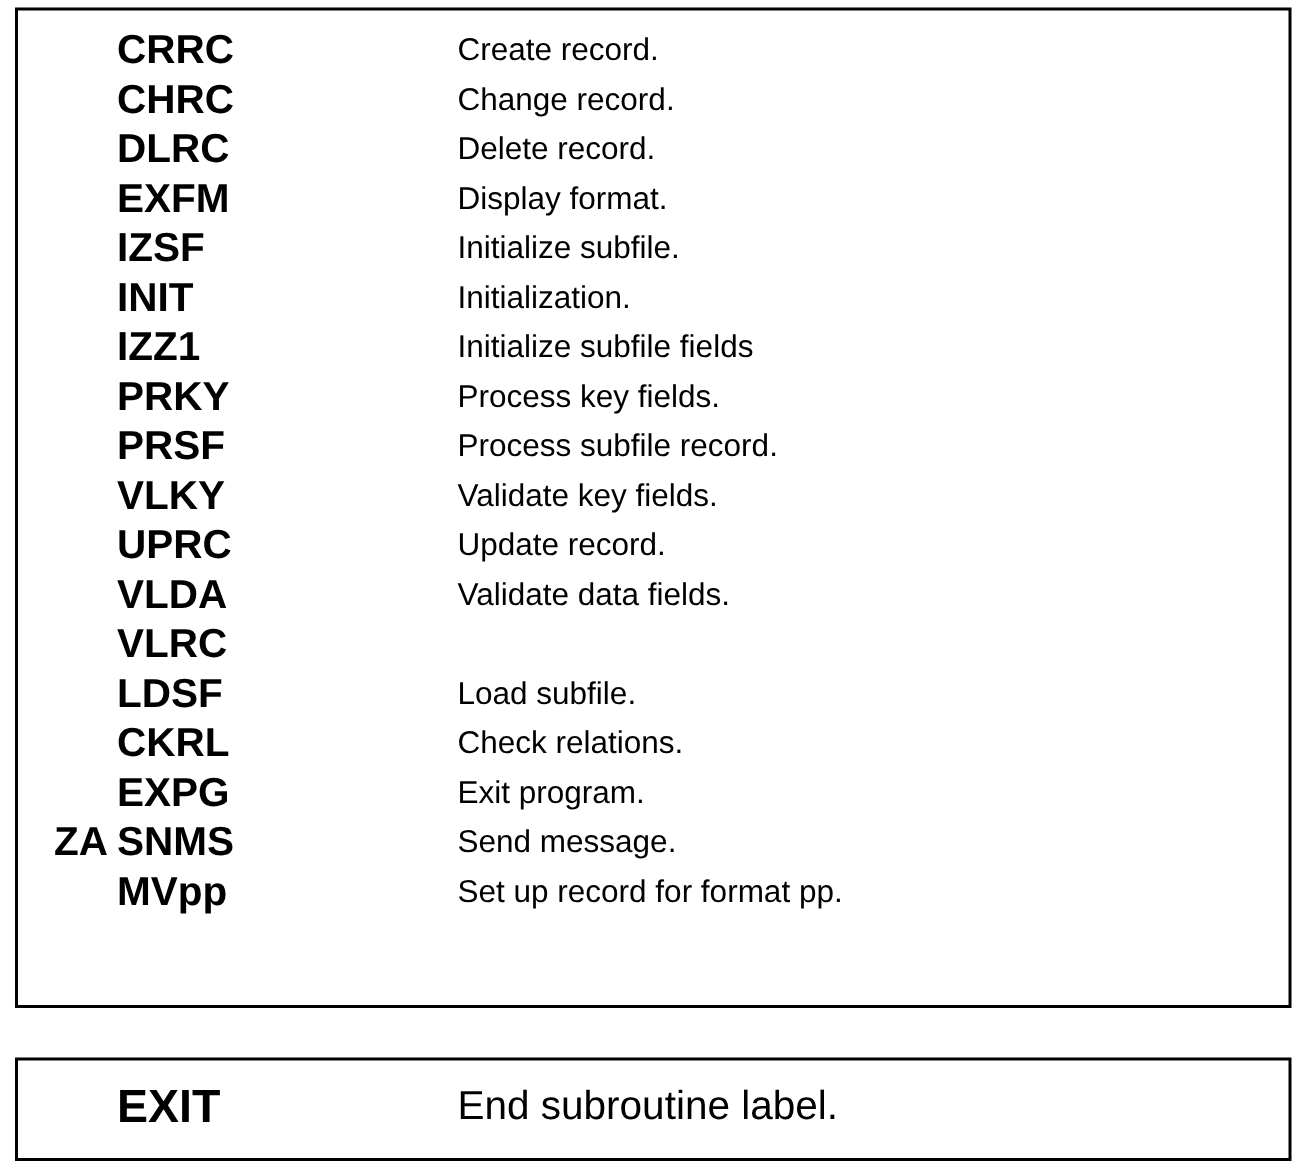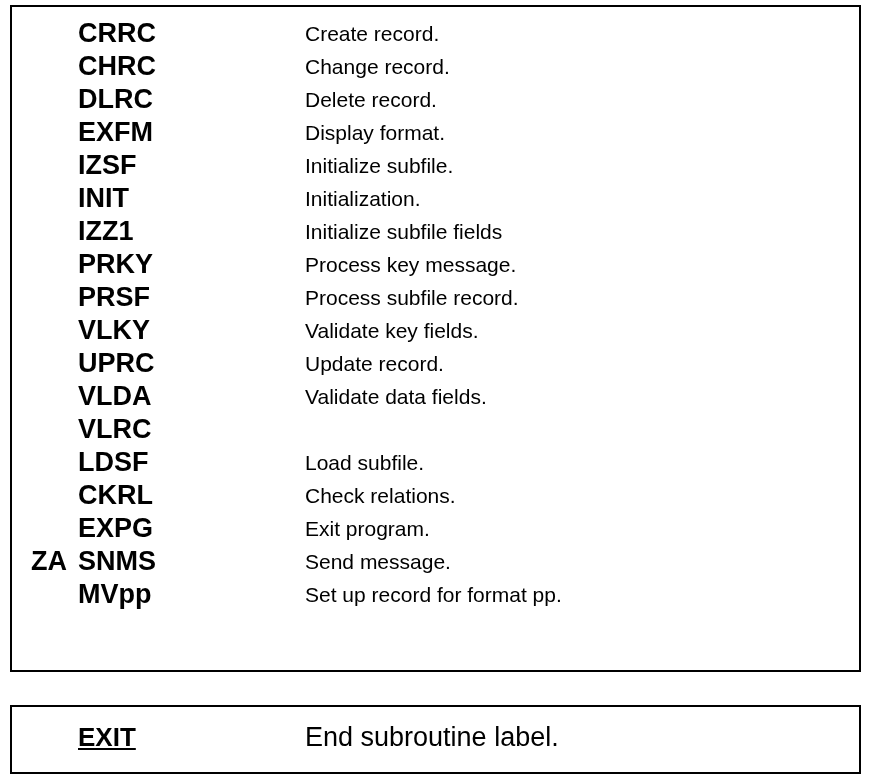--- a/index.html
+++ b/index.html
@@ -54,21 +54,21 @@
     height: 33px;
     line-height: 33px;
     white-space: nowrap;
   }
 
   .row-prefix {
     position: absolute;
     left: 14px;
     top: 0;
     width: 46px;
-    text-align: center;
+    text-align: right;
     font-size: 27px;
     font-weight: bold;
     letter-spacing: 0px;
   }
 
   .row-code {
     position: absolute;
     left: 66px;
     top: 0;
     font-size: 27px;
@@ -82,22 +82,21 @@
     top: 0;
     font-size: 21px;
     font-weight: normal;
     letter-spacing: 0px;
   }
 
   #exit-panel .row-list {
     padding-top: 14px;
   }
   #exit-panel .row-code {
-    font-size: 26px;
-    text-decoration: underline;
+    font-size: 31px;
   }
   #exit-panel .row-desc {
     font-size: 27px;
   }
 </style>
 </head>
 <body>
 
 <div class="panel" id="subroutine-panel">
   <div class="row-list">
@@ -140,21 +139,21 @@
 
     <div class="row">
       <span class="row-prefix"></span>
       <span class="row-code">IZZ1</span>
       <span class="row-desc">Initialize subfile fields</span>
     </div>
 
     <div class="row">
       <span class="row-prefix"></span>
       <span class="row-code">PRKY</span>
-      <span class="row-desc">Process key message.</span>
+      <span class="row-desc">Process key fields.</span>
     </div>
 
     <div class="row">
       <span class="row-prefix"></span>
       <span class="row-code">PRSF</span>
       <span class="row-desc">Process subfile record.</span>
     </div>
 
     <div class="row">
       <span class="row-prefix"></span>

